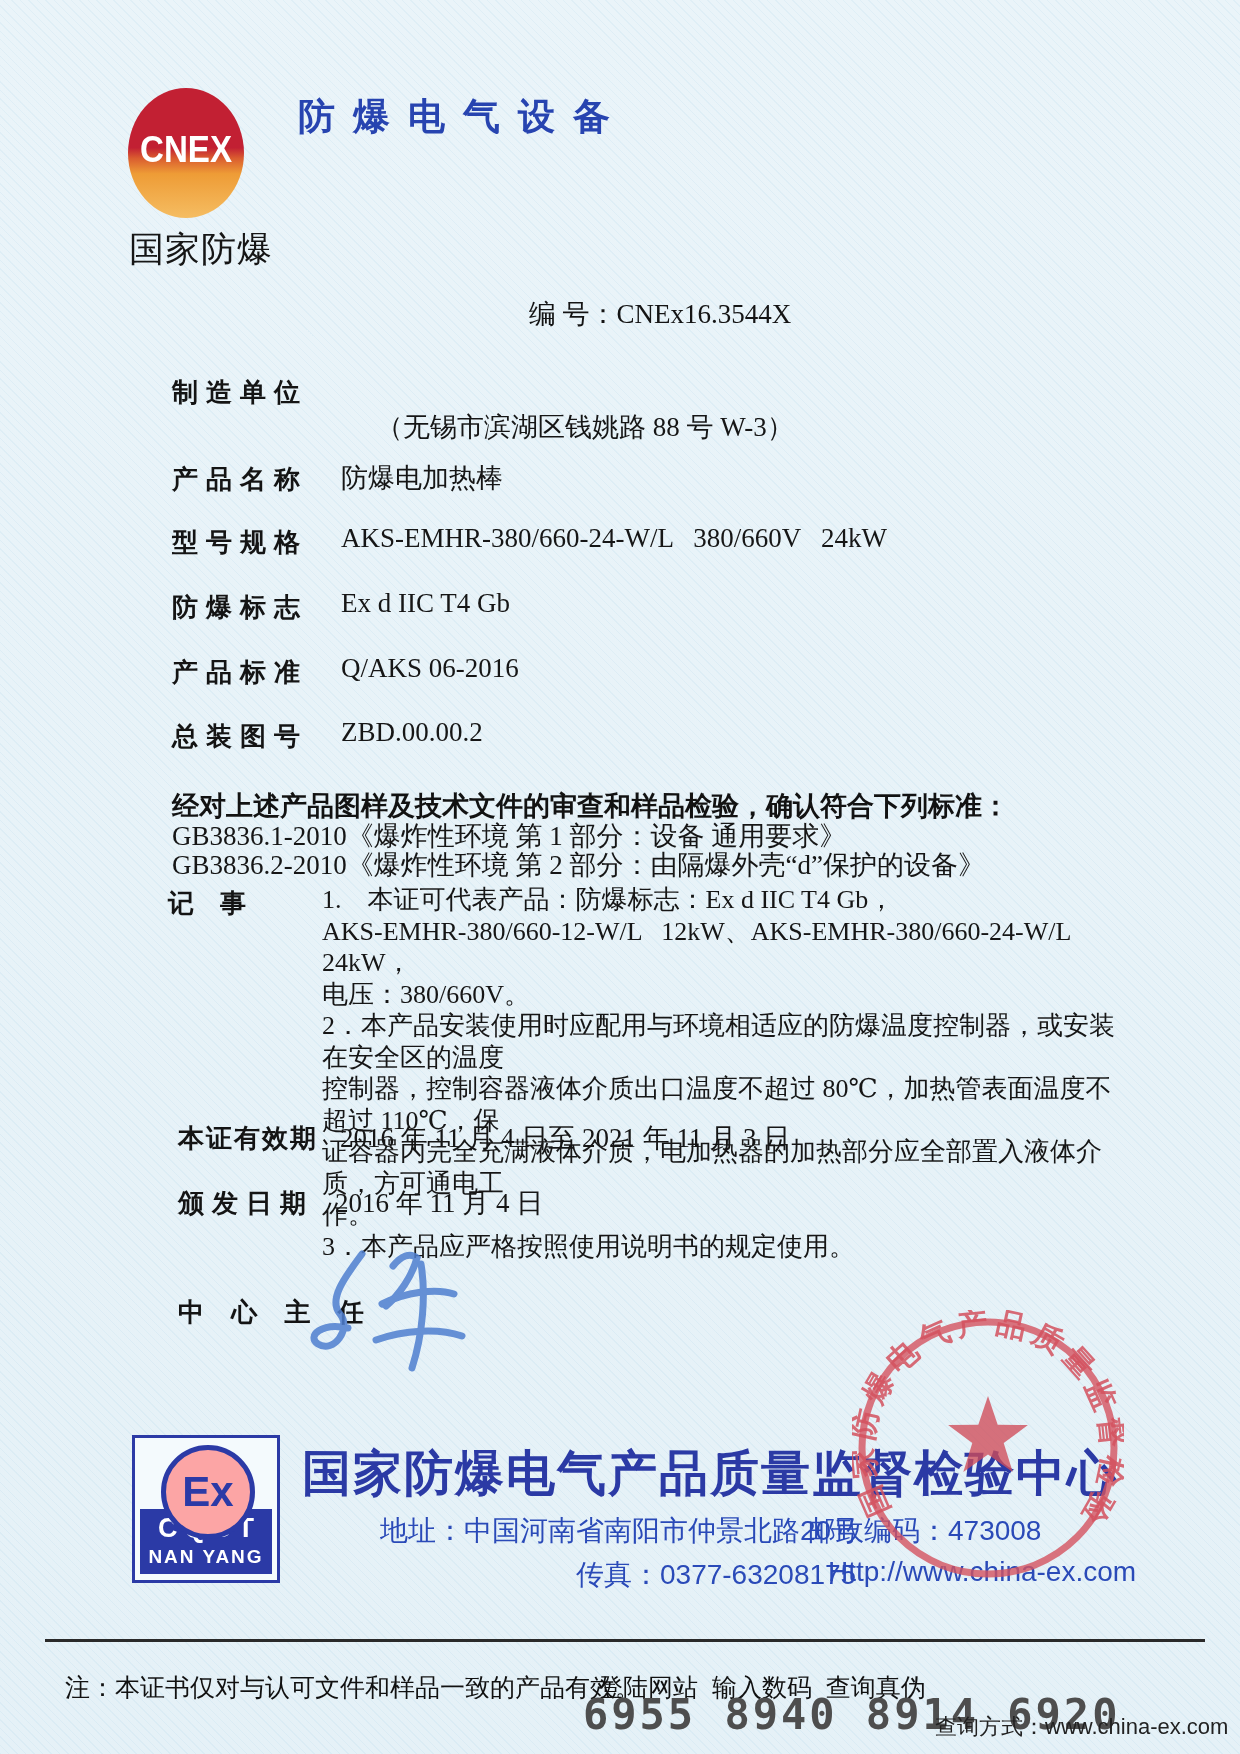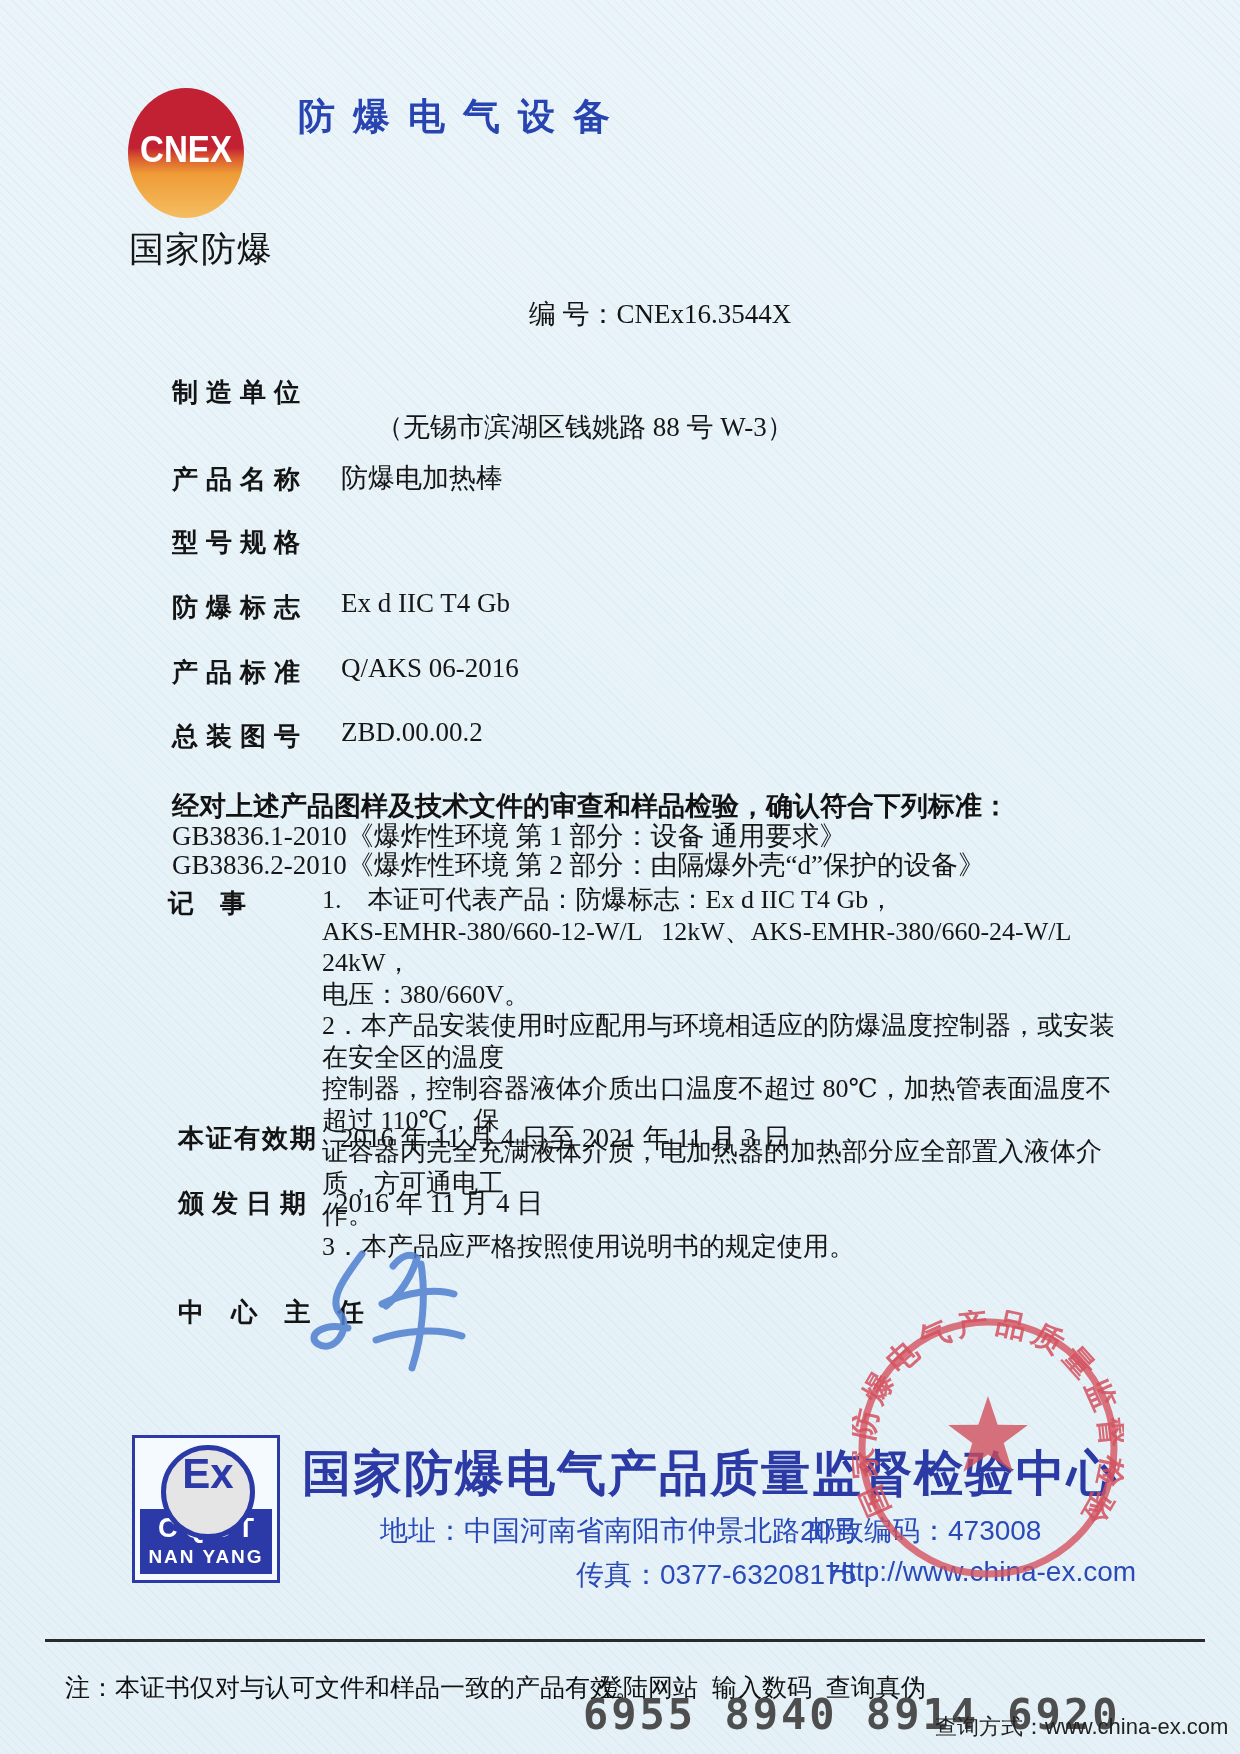--- a/index.html
+++ b/index.html
@@ -38,21 +38,21 @@
   .notes-label{left:168px;top:886px;font-size:26px;font-weight:bold;color:#141414;white-space:pre;}
   .notes{left:322px;top:884px;width:800px;font-size:26px;line-height:31.5px;color:#161616;
     font-family:"Liberation Serif","DejaVu Serif",serif;}
   .notes div{white-space:pre-wrap;}
   
   .vlabel{font-size:26px;font-weight:bold;color:#141414;}
   .vvalue{font-size:27px;color:#161616;font-family:"Liberation Serif","DejaVu Serif",serif;white-space:pre;}
   
   .badge{left:132px;top:1435px;width:148px;height:148px;border:3px solid #2b3aa6;background:#f4fafd;box-sizing:border-box;}
   .badge-circle{position:absolute;left:26px;top:7px;width:84px;height:84px;border:5px solid #2b3aa6;border-radius:50%;
-    background:#e5e5e5;z-index:2;display:flex;justify-content:center;}
+    background:#fca5a5;z-index:2;display:flex;align-items:center;justify-content:center;}
   .badge-ex{color:#2b3aa6;font-weight:bold;font-size:42px;}
   .badge-rect{position:absolute;left:5px;right:5px;top:71px;bottom:6px;background:#2b3aa6;z-index:1;
     display:flex;flex-direction:column;align-items:center;justify-content:flex-end;padding-bottom:6px;box-sizing:border-box;}
   .badge-cqst{color:#ffffff;font-size:27px;font-weight:bold;letter-spacing:7px;padding-left:7px;}
   .badge-ny{color:#ffffff;font-size:19px;font-weight:bold;letter-spacing:2px;margin-top:2px;}
   .org-name{left:302px;top:1441px;width:830px;font-size:49px;font-weight:bold;color:#2b3aa5;letter-spacing:2px;
     font-family:"Liberation Serif","DejaVu Serif",serif;z-index:1;}
   .org-line{font-size:28px;font-weight:normal;color:#2a4ab8;white-space:pre;}
   
   .stamp{left:852px;top:1310px;z-index:5;}
@@ -77,20 +77,21 @@
   <div class="abs hdr-sub">防爆电气设备</div>
   <div class="abs cert-no"><span>编 号：</span><span>CNEx16.3544X</span></div>
 
   <div class="abs flabel" style="top:375px">制造单位</div>
   <div class="abs fvalue" style="top:409px;left:376px">（无锡市滨湖区钱姚路 88 号 W-3）</div>
 
   <div class="abs flabel" style="top:462px">产品名称</div>
   <div class="abs fvalue" style="top:460px">防爆电加热棒</div>
 
   <div class="abs flabel" style="top:525px">型号规格</div>
+  <div class="abs fvalue" style="top:523px">AKS-EMHR-380/660-24-W/L   380/660V   24kW</div>
 
   <div class="abs flabel" style="top:590px">防爆标志</div>
   <div class="abs fvalue" style="top:588px">Ex d IIC T4 Gb</div>
 
   <div class="abs flabel" style="top:655px">产品标准</div>
   <div class="abs fvalue" style="top:653px">Q/AKS 06-2016</div>
 
   <div class="abs flabel" style="top:719px">总装图号</div>
   <div class="abs fvalue" style="top:717px">ZBD.00.00.2</div>
 

